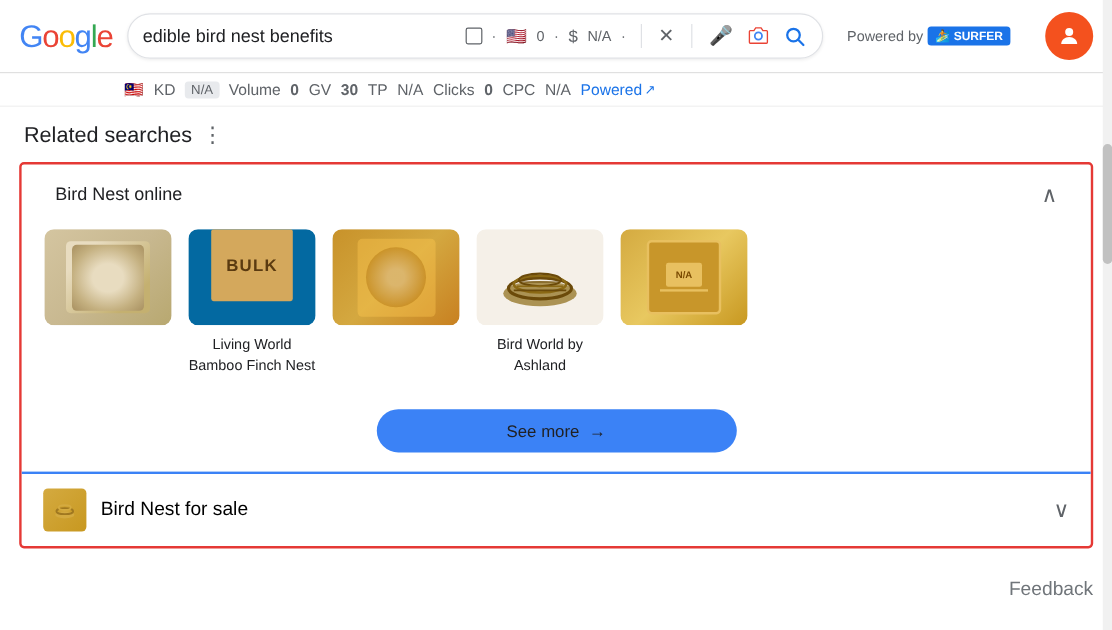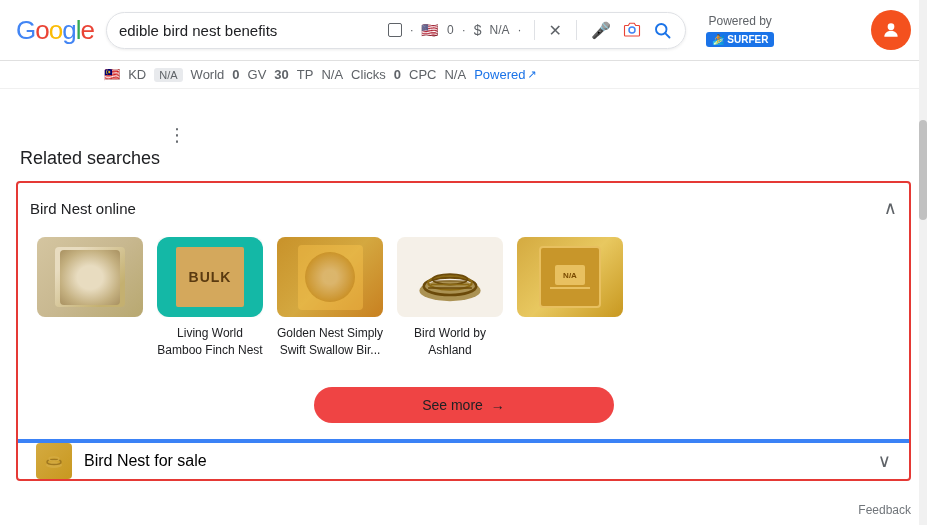--- a/index.html
+++ b/index.html
@@ -61,21 +61,20 @@
       margin: 0 4px;
     }
 
     .powered-by {
       display: flex;
       align-items: center;
       gap: 4px;
       font-size: 12px;
       color: #5f6368;
       margin-left: 8px;
-      flex-direction: column;
     }
     .surfer-badge {
       display: inline-flex;
       align-items: center;
       background: #1a73e8;
       color: white;
       font-size: 10px;
       font-weight: bold;
       padding: 2px 6px;
       border-radius: 3px;
@@ -116,41 +115,40 @@
       display: flex;
       align-items: center;
       gap: 8px;
       margin-bottom: 12px;
       padding-left: 4px;
     }
     .related-title {
       font-size: 18px;
       font-weight: 400;
       color: #202124;
-      margin-top: 47px;
     }
     .three-dots {
       color: #5f6368;
       font-size: 18px;
       cursor: pointer;
     }
 
     
     .red-box {
       border: 2px solid #e53935;
       border-radius: 4px;
       overflow: hidden;
     }
 
     
     .section-header {
       display: flex;
       align-items: center;
       justify-content: space-between;
-      padding: 14px 12px;
+      padding: 14px 28px;
       font-size: 15px;
       font-weight: 500;
       color: #202124;
       cursor: pointer;
     }
     .chevron-icon {
       color: #5f6368;
       font-size: 18px;
     }
 
@@ -198,25 +196,23 @@
       width: 60px;
       height: 55px;
       background: radial-gradient(ellipse, #e8dcc0 30%, #c4b080 70%, #a89060 100%);
       border-radius: 4px;
     }
 
     
     .product-img-2 {
       width: 100%;
       height: 100%;
-      background: #14b8a6;
-      display: flex;
-      align-items: center;
-      justify-content: center;
-      border-radius: 12px;
+      background: #0369a1;
+      display: flex;
+      justify-content: center;
     }
     .bulk-box {
       width: 68px;
       height: 60px;
       background: #d4a85c;
       border-radius: 2px;
       display: flex;
       align-items: center;
       justify-content: center;
       font-size: 14px;
@@ -275,41 +271,41 @@
       line-height: 1.4;
     }
 
     
     .see-more-container {
       display: flex;
       justify-content: center;
       padding: 8px 16px 16px;
     }
     .see-more-btn {
-      background: #ef4444;
+      background: #3b82f6;
       border: none;
       border-radius: 20px;
       padding: 10px 40px;
       font-size: 14px;
       color: #202124;
       cursor: pointer;
       display: flex;
       align-items: center;
       gap: 8px;
       min-width: 300px;
       justify-content: center;
     }
 
     
     .section-header-sale {
       display: flex;
       align-items: center;
       justify-content: space-between;
-      padding: 0 18px;
-      border-top: 4px solid #3b82f6;
+      padding: 12px 18px;
+      border-top: 2px solid #3b82f6;
       cursor: pointer;
     }
     .section-header-sale-left {
       display: flex;
       align-items: center;
       gap: 12px;
     }
     .sale-thumb {
       width: 36px;
       height: 36px;
@@ -321,23 +317,23 @@
       font-size: 18px;
     }
     .chevron-down {
       color: #5f6368;
       font-size: 18px;
     }
 
     
     .feedback {
       position: absolute;
-      bottom: 8px;
+      bottom: 24px;
       right: 16px;
-      font-size: 12px;
+      font-size: 16px;
       color: #70757a;
       cursor: pointer;
     }
 
     
     .scrollbar-track {
       position: absolute;
       right: 0;
       top: 0;
       width: 8px;
@@ -435,21 +431,21 @@
       <circle cx="12" cy="8" r="4"></circle>
       <path d="M4 20c0-4 3.6-7 8-7s8 3 8 7" fill="white"></path>
     </svg>
   </div>
 </div>
 
 <div class="keyword-row">
   <span>🇲🇾</span>
   <span>KD</span>
   <span class="na-badge">N/A</span>
-  <span>World</span>
+  <span>Volume</span>
   <strong>0</strong>
   <span>GV</span>
   <strong>30</strong>
   <span>TP</span>
   <span>N/A</span>
   <span>Clicks</span>
   <strong>0</strong>
   <span>CPC</span>
   <span>N/A</span>
   <a href="#" class="overview-link">
@@ -494,21 +490,20 @@
       </div>
 
       <div class="product-card">
         <div class="product-img-container">
           <div class="product-img-3">
             <div style="width:65px;height:65px;background:rgba(255,200,80,0.4);border-radius:4px;display:flex;align-items:center;justify-content:center;">
               <div style="width:50px;height:50px;background:rgba(180,120,20,0.5);border-radius:50%;"></div>
             </div>
           </div>
         </div>
-        <span class="product-name">Golden Nest Simply Swift Swallow Bir...</span>
       </div>
 
       <div class="product-card">
         <div class="product-img-container">
           <div class="product-img-4">
             <svg class="nest-svg" viewBox="0 0 80 60">
 
               <ellipse cx="40" cy="45" rx="35" ry="12" fill="#8B6914" opacity="0.7"></ellipse>
               <ellipse cx="40" cy="40" rx="30" ry="10" fill="none" stroke="#6B4A0A" stroke-width="3"></ellipse>
               <ellipse cx="40" cy="36" rx="25" ry="8" fill="none" stroke="#8B6914" stroke-width="2.5"></ellipse>

